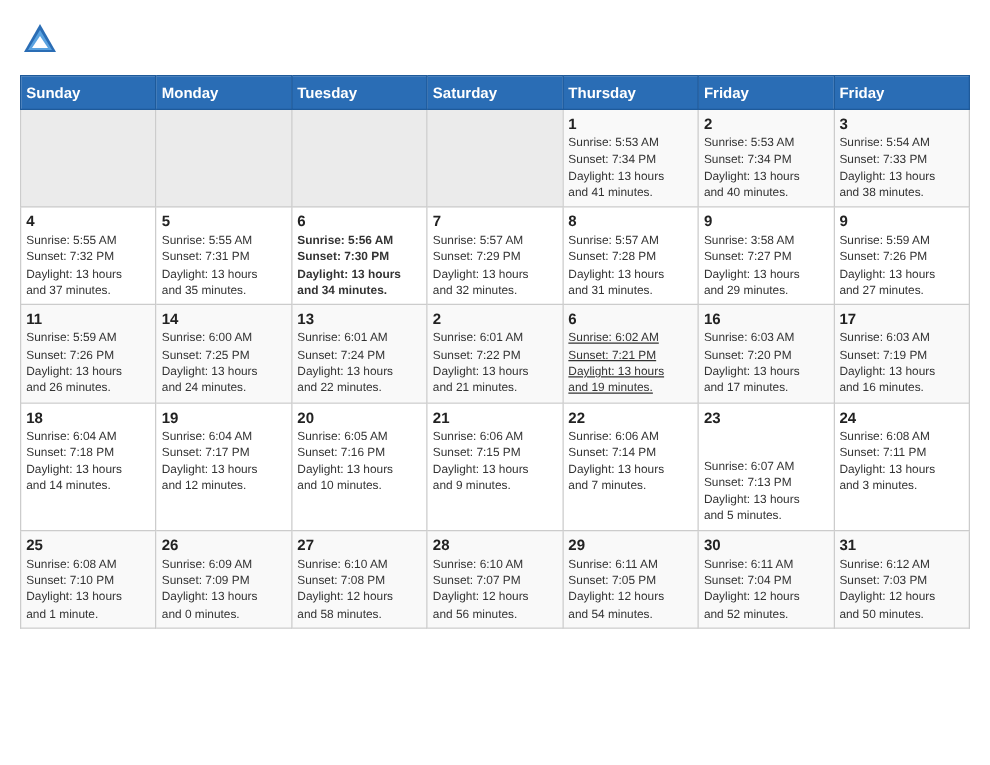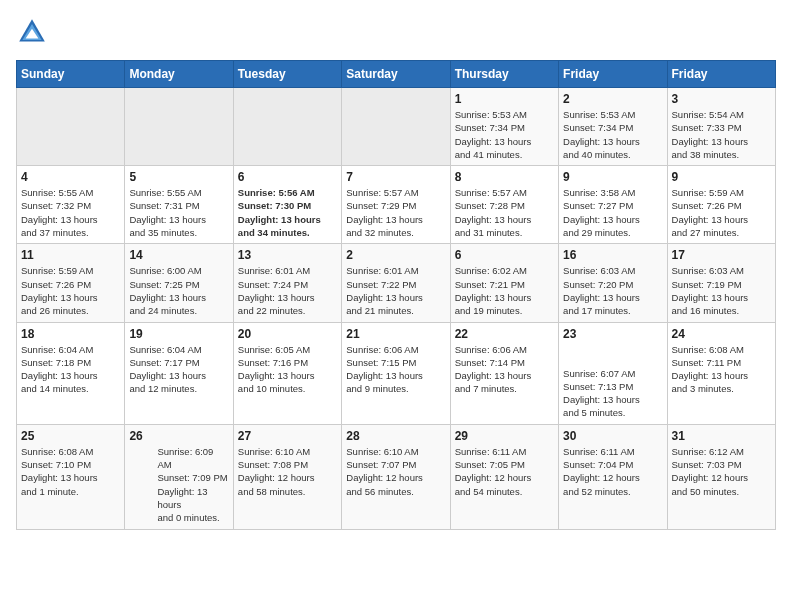--- a/index.html
+++ b/index.html
@@ -229,21 +229,21 @@
         </td>
         <td>
           <span class="day-number">2</span>
           <div class="day-info" style="white-space: pre-line;">Sunrise: 6:01 AM
 Sunset: 7:22 PM
 Daylight: 13 hours
 and 21 minutes.</div>
         </td>
         <td>
           <span class="day-number">6</span>
-          <div class="day-info" style="white-space: pre-line;">Sunrise: 6:02 AM
+          <div class="day-info" style="white-space: pre-line; text-decoration: underline;">Sunrise: 6:02 AM
 Sunset: 7:21 PM
 Daylight: 13 hours
 and 19 minutes.</div>
         </td>
         <td>
           <span class="day-number">16</span>
           <div class="day-info" style="white-space: pre-line;">Sunrise: 6:03 AM
 Sunset: 7:20 PM
 Daylight: 13 hours
 and 17 minutes.</div>
@@ -310,21 +310,21 @@
       <tr>
         <td>
           <span class="day-number">25</span>
           <div class="day-info" style="white-space: pre-line;">Sunrise: 6:08 AM
 Sunset: 7:10 PM
 Daylight: 13 hours
 and 1 minute.</div>
         </td>
         <td>
           <span class="day-number">26</span>
-          <div class="day-info" style="white-space: pre-line; margin-left: 28px;">Sunrise: 6:09 AM
+          <div class="day-info" style="white-space: pre-line;">Sunrise: 6:09 AM
 Sunset: 7:09 PM
 Daylight: 13 hours
 and 0 minutes.</div>
         </td>
         <td>
           <span class="day-number">27</span>
           <div class="day-info" style="white-space: pre-line;">Sunrise: 6:10 AM
 Sunset: 7:08 PM
 Daylight: 12 hours
 and 58 minutes.</div>

